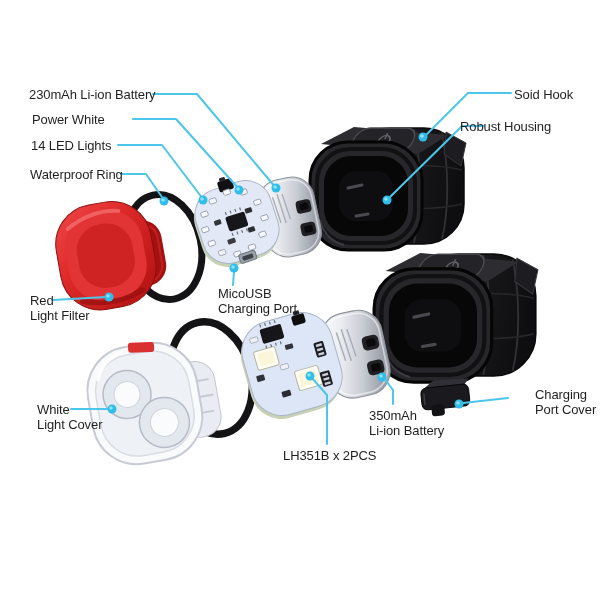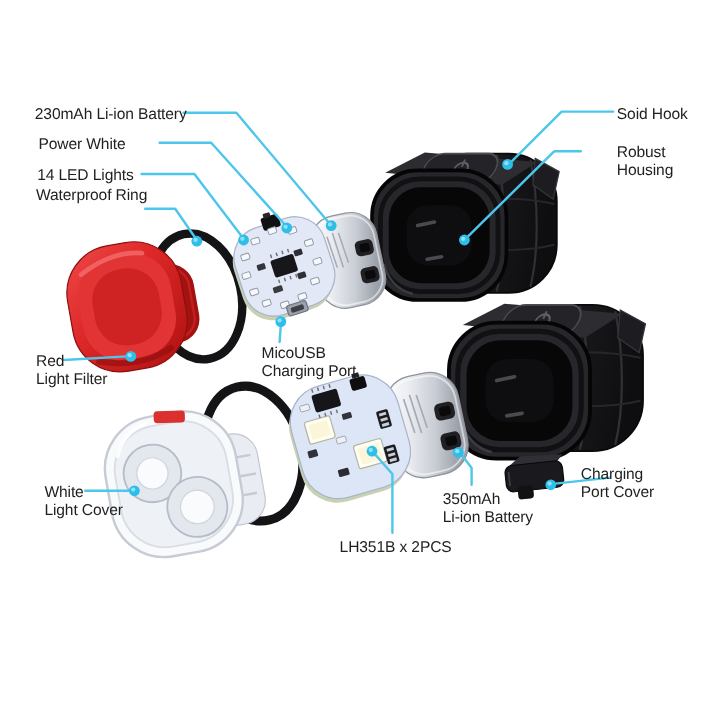--- a/index.html
+++ b/index.html
@@ -202,28 +202,28 @@
     <circle cx="423" cy="137" r="4.5"></circle>
         <circle cx="422" cy="136" r="1.8" fill="#90e2f8"></circle>
     <circle cx="387" cy="200" r="4.5"></circle>
         <circle cx="386" cy="199" r="1.8" fill="#90e2f8"></circle>
   </g>
 </svg>
 
   <div class="label" style="left:29px;top:87px">230mAh Li-ion Battery</div>
   <div class="label" style="left:32px;top:112px">Power White</div>
   <div class="label" style="left:31px;top:138px">14 LED Lights</div>
-  <div class="label" style="left:30px;top:155px">Waterproof Ring</div>
+  <div class="label" style="left:30px;top:167px">Waterproof Ring</div>
   <div class="label" style="left:30px;top:293px">Red
 Light Filter</div>
   <div class="label" style="left:218px;top:286px">MicoUSB
 Charging Port</div>
   <div class="label" style="left:37px;top:402px">White
 Light Cover</div>
   <div class="label" style="left:283px;top:448px">LH351B x 2PCS</div>
   <div class="label" style="left:369px;top:408px">350mAh
 Li-ion Battery</div>
-  <div class="label" style="left:484px;top:387px">Charging
+  <div class="label" style="left:535px;top:387px">Charging
 Port Cover</div>
   <div class="label" style="left:514px;top:87px">Soid Hook</div>
-  <div class="label" style="left:514px;top:119px">Robust Housing</div>
+  <div class="label" style="left:460px;top:119px">Robust Housing</div>
 
 </div>
 
 </body></html>

